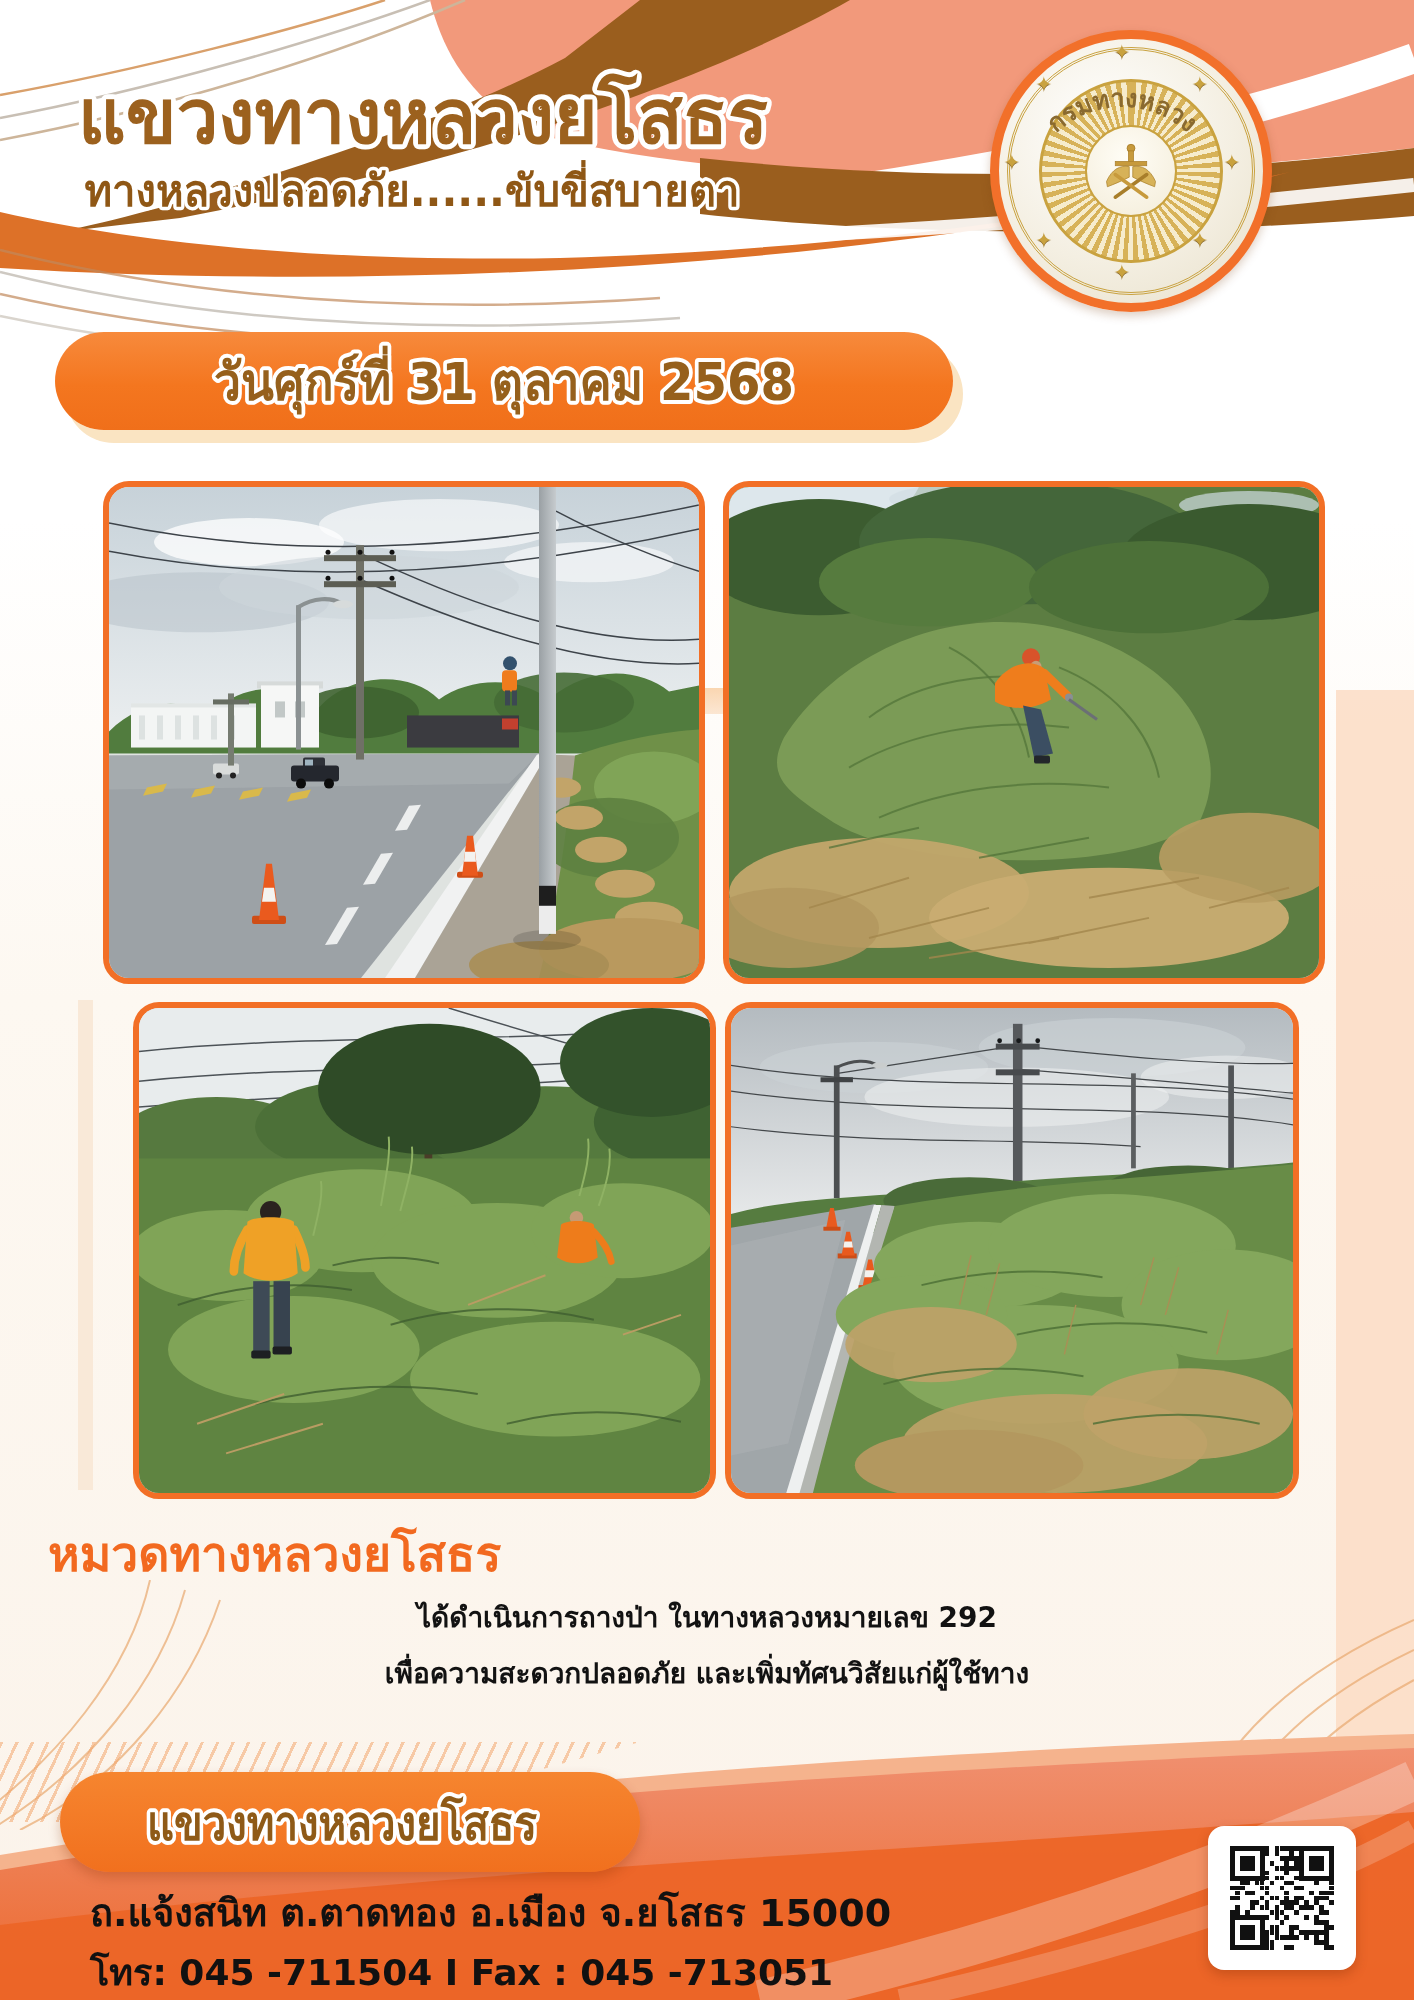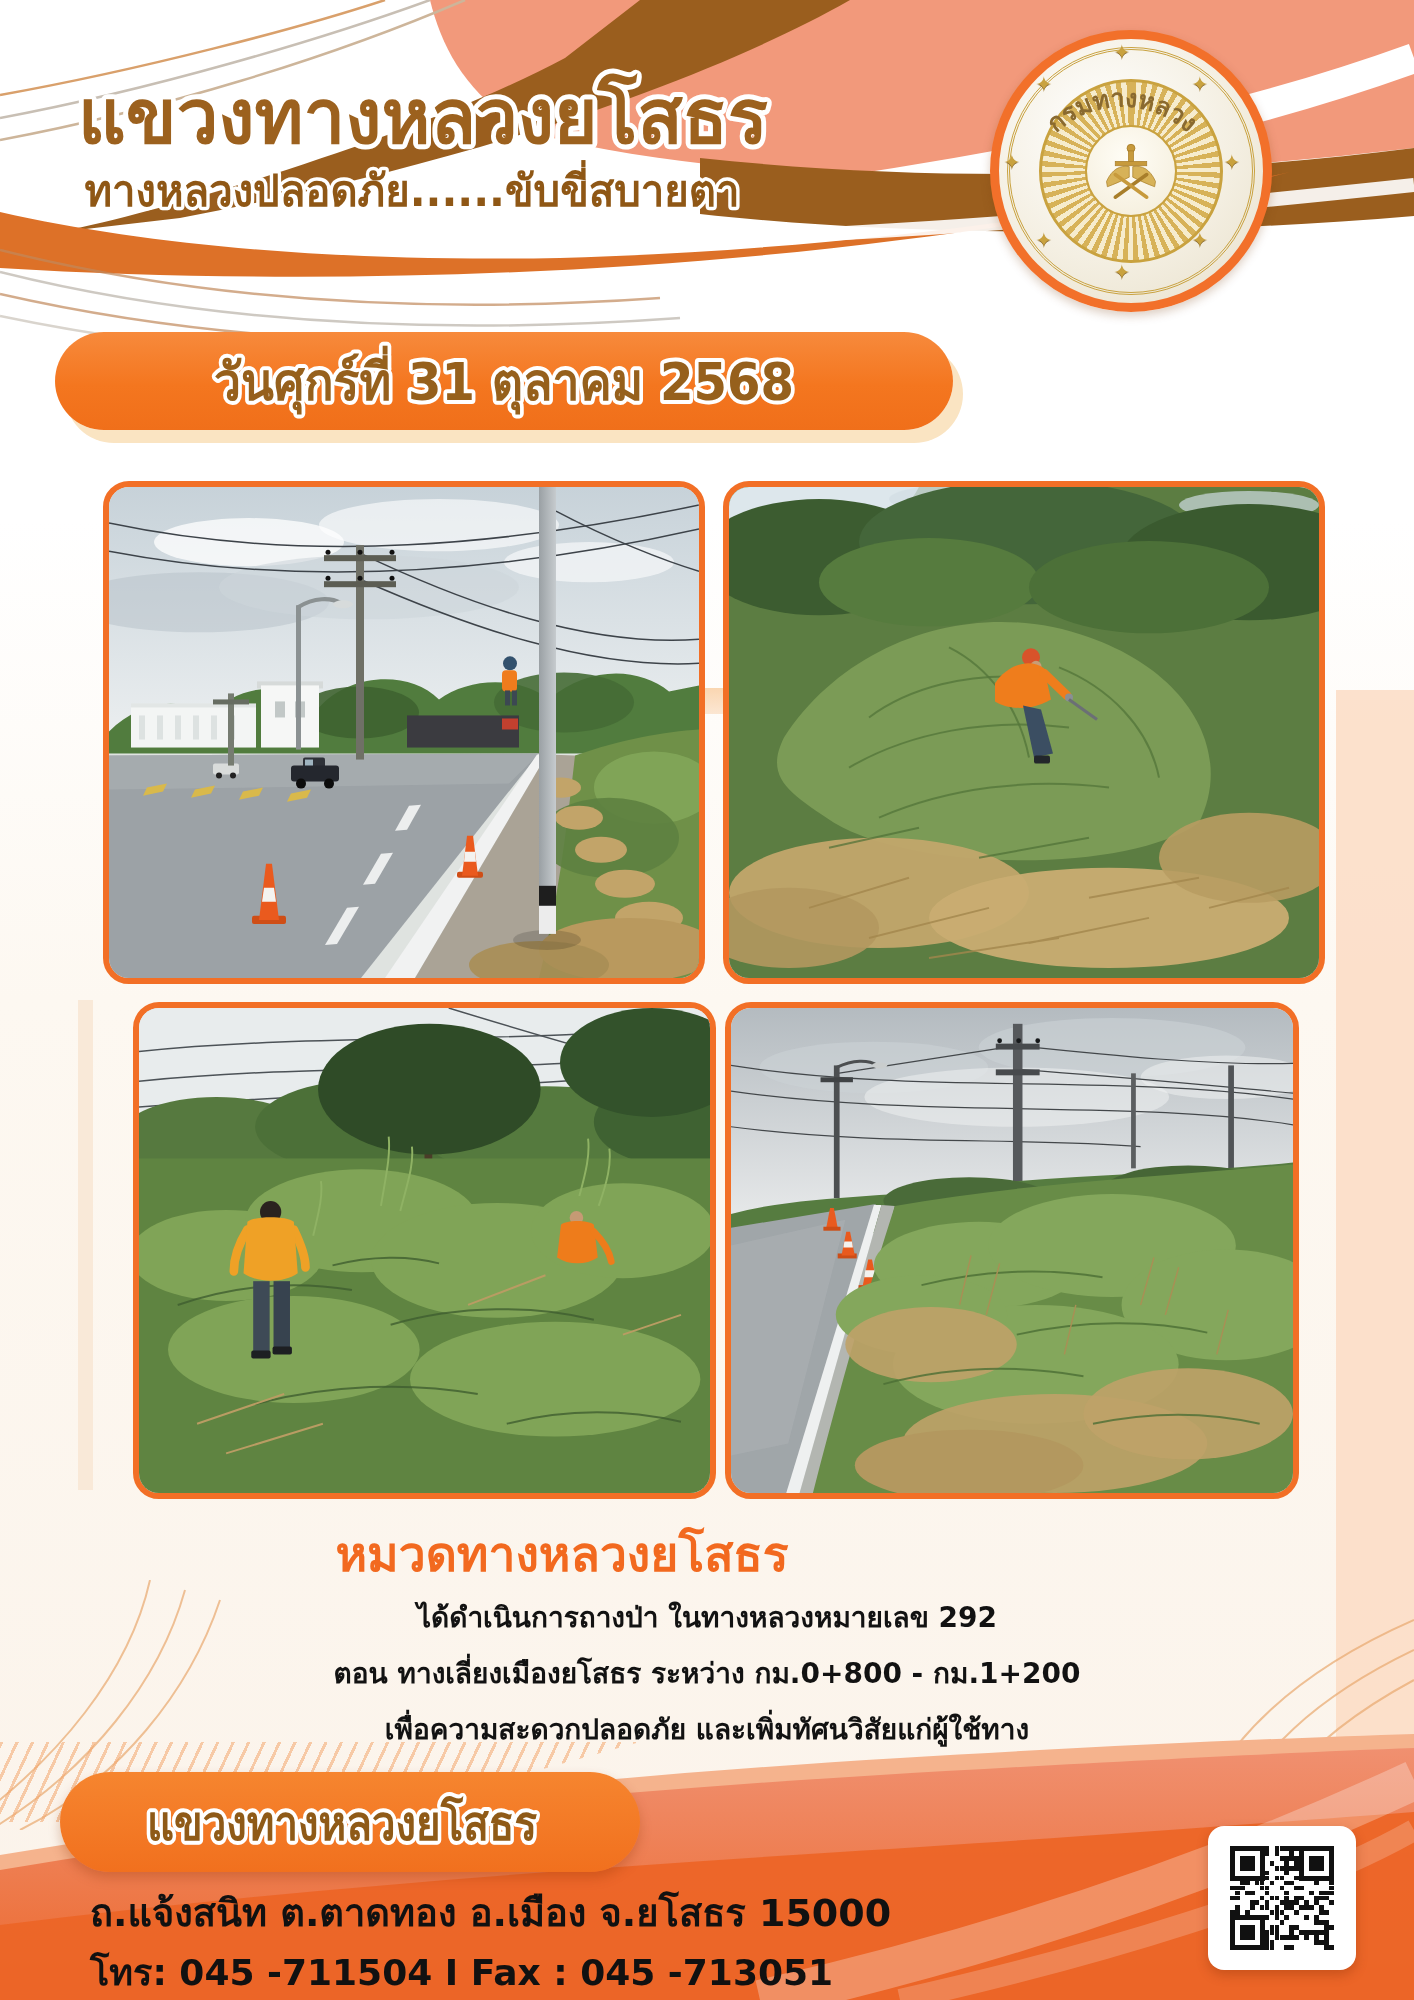--- a/index.html
+++ b/index.html
@@ -34,22 +34,22 @@
   .ph1{left:103px;top:481px;width:590px;height:491px;}
   .ph2{left:723px;top:481px;width:590px;height:491px;}
   .ph3{left:133px;top:1002px;width:571px;height:485px;}
   .ph4{left:725px;top:1002px;width:562px;height:485px;}
   
   .band-right{left:1336px;top:690px;width:78px;height:1100px;background:#fbdcc4;opacity:.85;}
   .band-left{left:78px;top:1000px;width:15px;height:490px;background:#f9e9d8;}
   .band-gap{left:693px;top:688px;width:30px;height:26px;background:linear-gradient(180deg,#f9cfa4,#fbe3cc);opacity:.85;}
   .arcs-svg{left:0;top:1580px;width:1414px;height:250px;}
   
-  .section-heading{left:0;top:1516px;width:1124px;text-align:center;
-        font-size:48px;font-weight:bold;color:#f2691f;}
+  .section-heading{left:0;top:1516px;width:1124px;
+        font-size:48px;font-weight:bold;color:#f2691f;padding-left:48px;}
   .body-text{left:0;top:1590px;width:1414px;text-align:center;color:#121212;
         font-size:28px;font-weight:bold;line-height:56px;}
   
   .ftr-svg{left:0;top:1720px;width:1414px;height:280px;}
   .hatch{left:0;top:1742px;width:640px;height:80px;
         clip-path:polygon(0 0,100% 0,55% 100%,0 100%);
         background:repeating-linear-gradient(115deg,rgba(243,166,108,.55) 0 3px,transparent 3px 14px);}
   .office-pill{left:60px;top:1772px;width:580px;height:100px;border-radius:50px;
         background:linear-gradient(180deg,#f6852f,#f1701e);box-shadow:0 6px 12px rgba(140,50,0,.28);}
   .office-svg{position:absolute;left:0;top:0;width:580px;height:100px;}
@@ -366,21 +366,20 @@
       <path d="M20,250 C120,200 190,110 220,20"></path>
       <path d="M1414,40 C1300,90 1220,160 1190,250"></path>
       <path d="M1414,70 C1320,115 1250,175 1225,250"></path>
       <path d="M1414,100 C1340,140 1280,190 1260,250"></path>
     </g>
   </svg>
 
   <div class="abs section-heading">หมวดทางหลวงยโสธร</div>
   <div class="abs body-text">
     <div>ได้ดำเนินการถางป่า ในทางหลวงหมายเลข 292</div>
-    <div>ตอน ทางเลี่ยงเมืองยโสธร ระหว่าง กม.0+800 - กม.1+200</div>
     <div>เพื่อความสะดวกปลอดภัย และเพิ่มทัศนวิสัยแก่ผู้ใช้ทาง</div>
   </div>
 
   <div class="abs hatch"></div>
   <svg class="abs ftr-svg" viewBox="0 0 1414 280" preserveAspectRatio="none">
     <defs>
         <linearGradient id="ftr" x1="0" y1="0" x2="0" y2="1">
           <stop offset="0" stop-color="#f09070"></stop>
           <stop offset="1" stop-color="#ec682c"></stop>
         </linearGradient>

